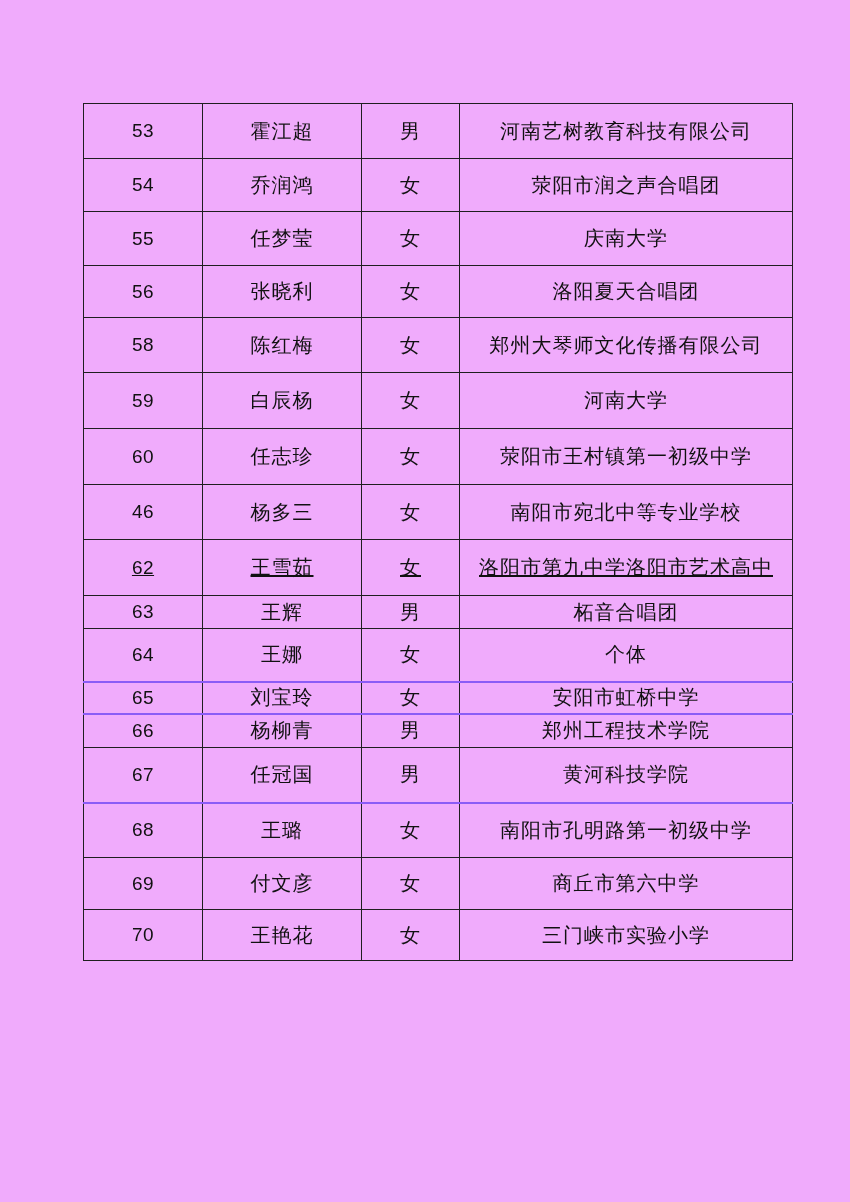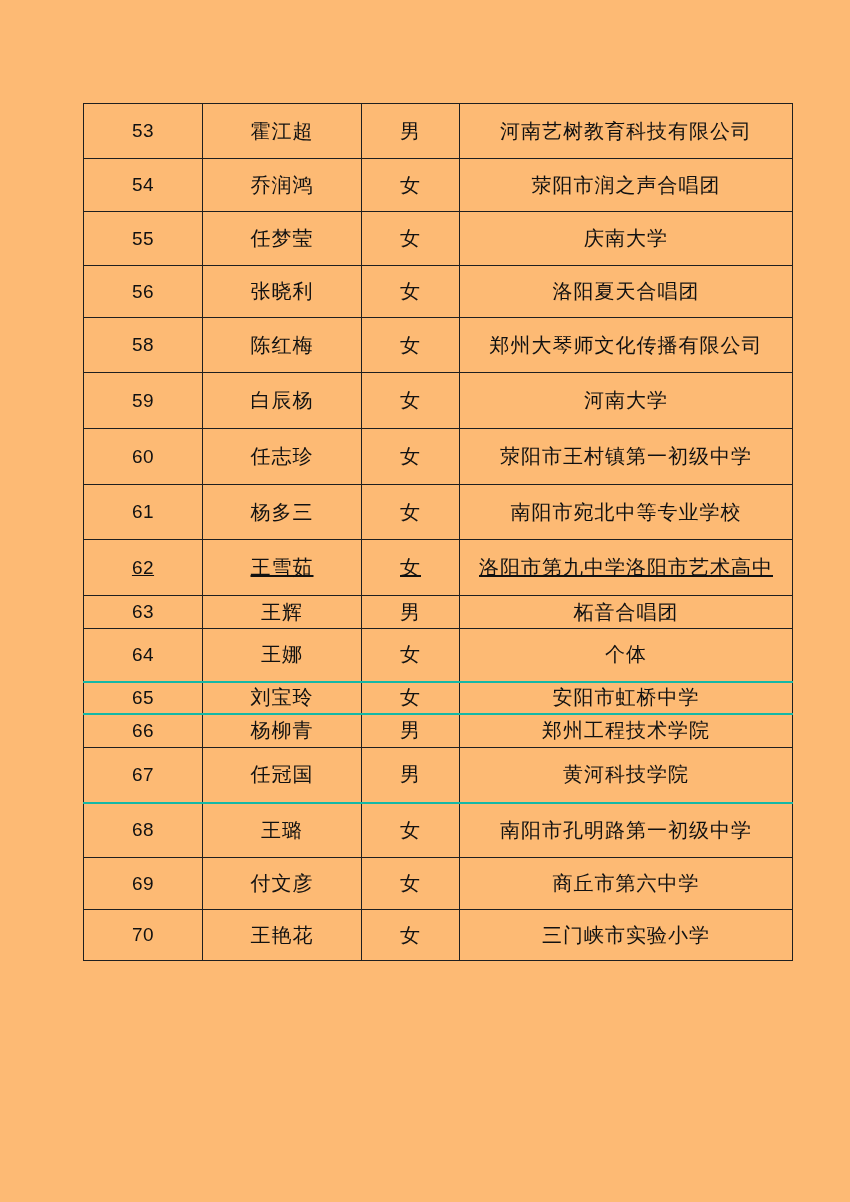--- a/index.html
+++ b/index.html
@@ -11,40 +11,40 @@
     width: 850px;
     height: 1202px;
     position: relative;
     font-family: "Liberation Sans", sans-serif;
     color: #111111;
   }
   .page {
     position: absolute;
     left: 0; top: 0;
     width: 850px; height: 1202px;
-    background: #fdba74;
+    background: #f0abfc;
   }
   table.roster {
     position: absolute;
     left: 83px;
     top: 103px;
     width: 709px;
     border-collapse: collapse;
     table-layout: fixed;
   }
   table.roster td {
     border: 1px solid #1f1f1f;
     text-align: center;
     vertical-align: middle;
     padding: 0 4px;
     overflow: hidden;
     white-space: nowrap;
   }
   tr.thick-top td {
-    border-top: 2px solid #14b8a6;
+    border-top: 2px solid #8b5cf6;
   }
   td.cell-no {
     font-family: "Liberation Sans", sans-serif;
     font-size: 19px;
     letter-spacing: 0.5px;
   }
   td.cell-name, td.cell-gender, td.cell-org {
     font-family: "DejaVu Sans", "Liberation Sans", sans-serif;
     font-size: 20px;
     letter-spacing: 1px;
@@ -106,21 +106,21 @@
   </tr>
 
   <tr style="height: 56px;">
     <td class="cell-no">60</td>
     <td class="cell-name">任志珍</td>
     <td class="cell-gender">女</td>
     <td class="cell-org">荥阳市王村镇第一初级中学</td>
   </tr>
 
   <tr style="height: 55px;">
-    <td class="cell-no">61</td>
+    <td class="cell-no">46</td>
     <td class="cell-name">杨多三</td>
     <td class="cell-gender">女</td>
     <td class="cell-org">南阳市宛北中等专业学校</td>
   </tr>
 
   <tr style="height: 56px; text-decoration: underline;">
     <td class="cell-no">62</td>
     <td class="cell-name">王雪茹</td>
     <td class="cell-gender">女</td>
     <td class="cell-org">洛阳市第九中学洛阳市艺术高中</td>

